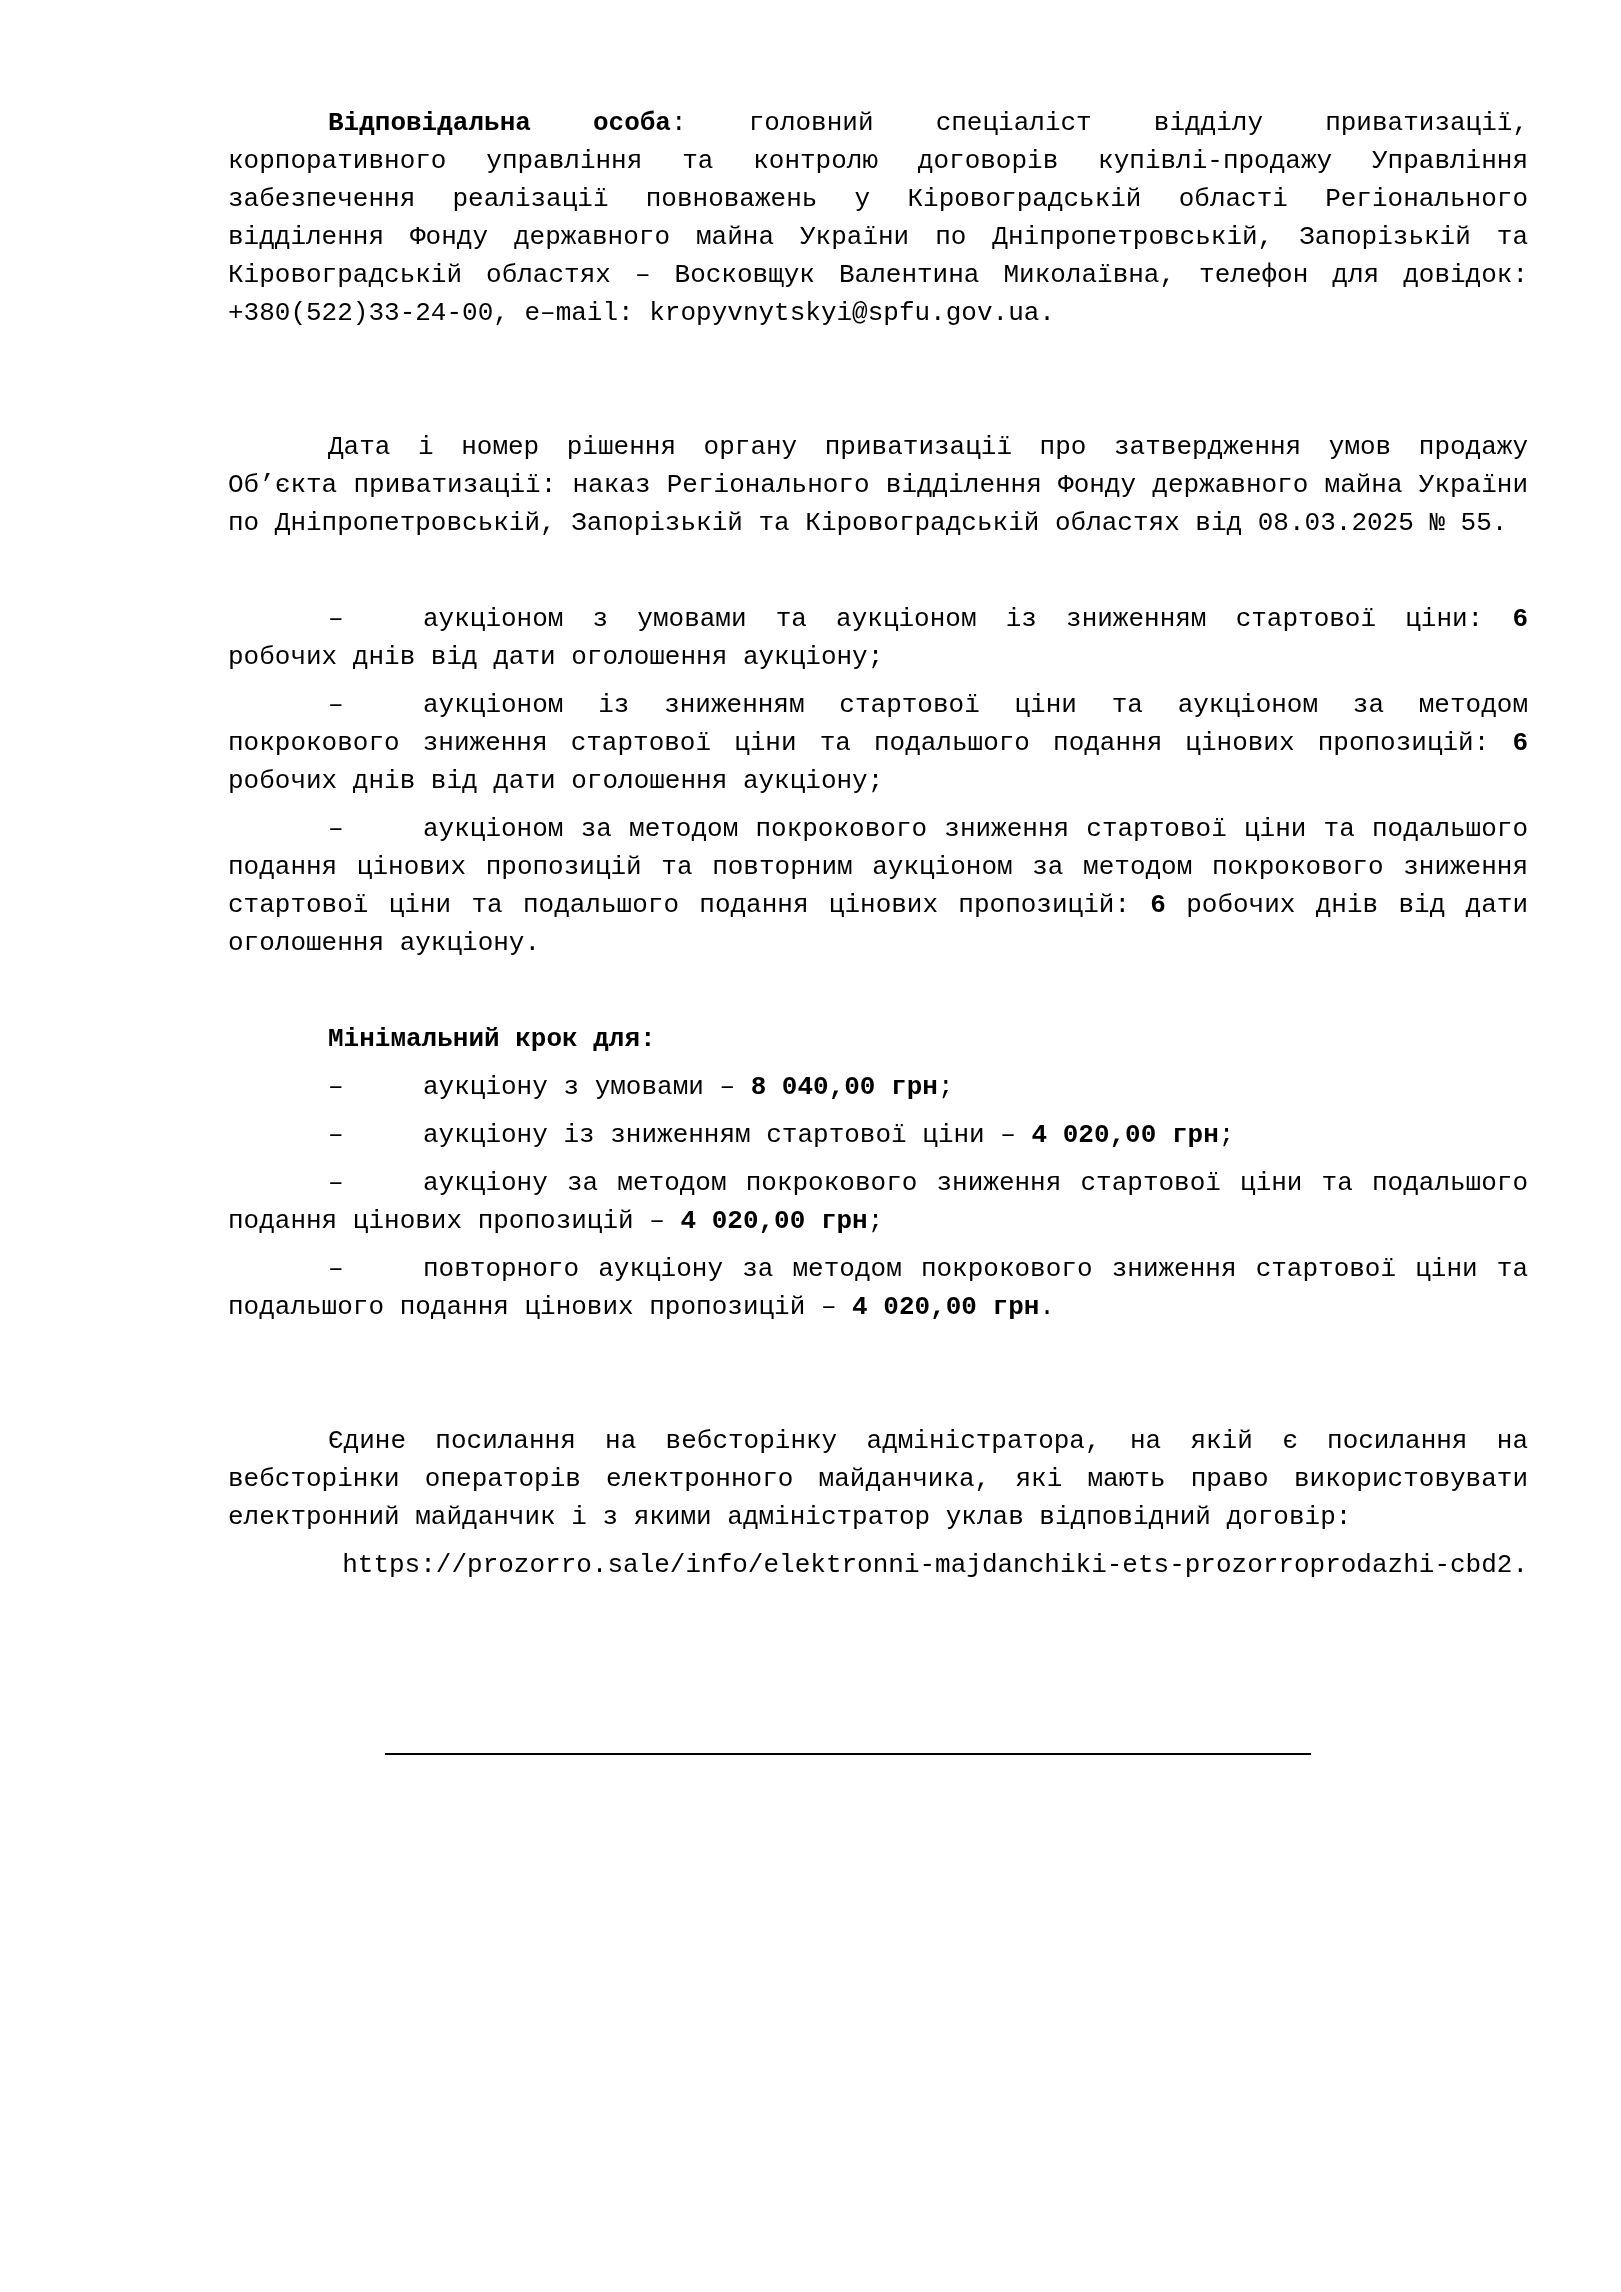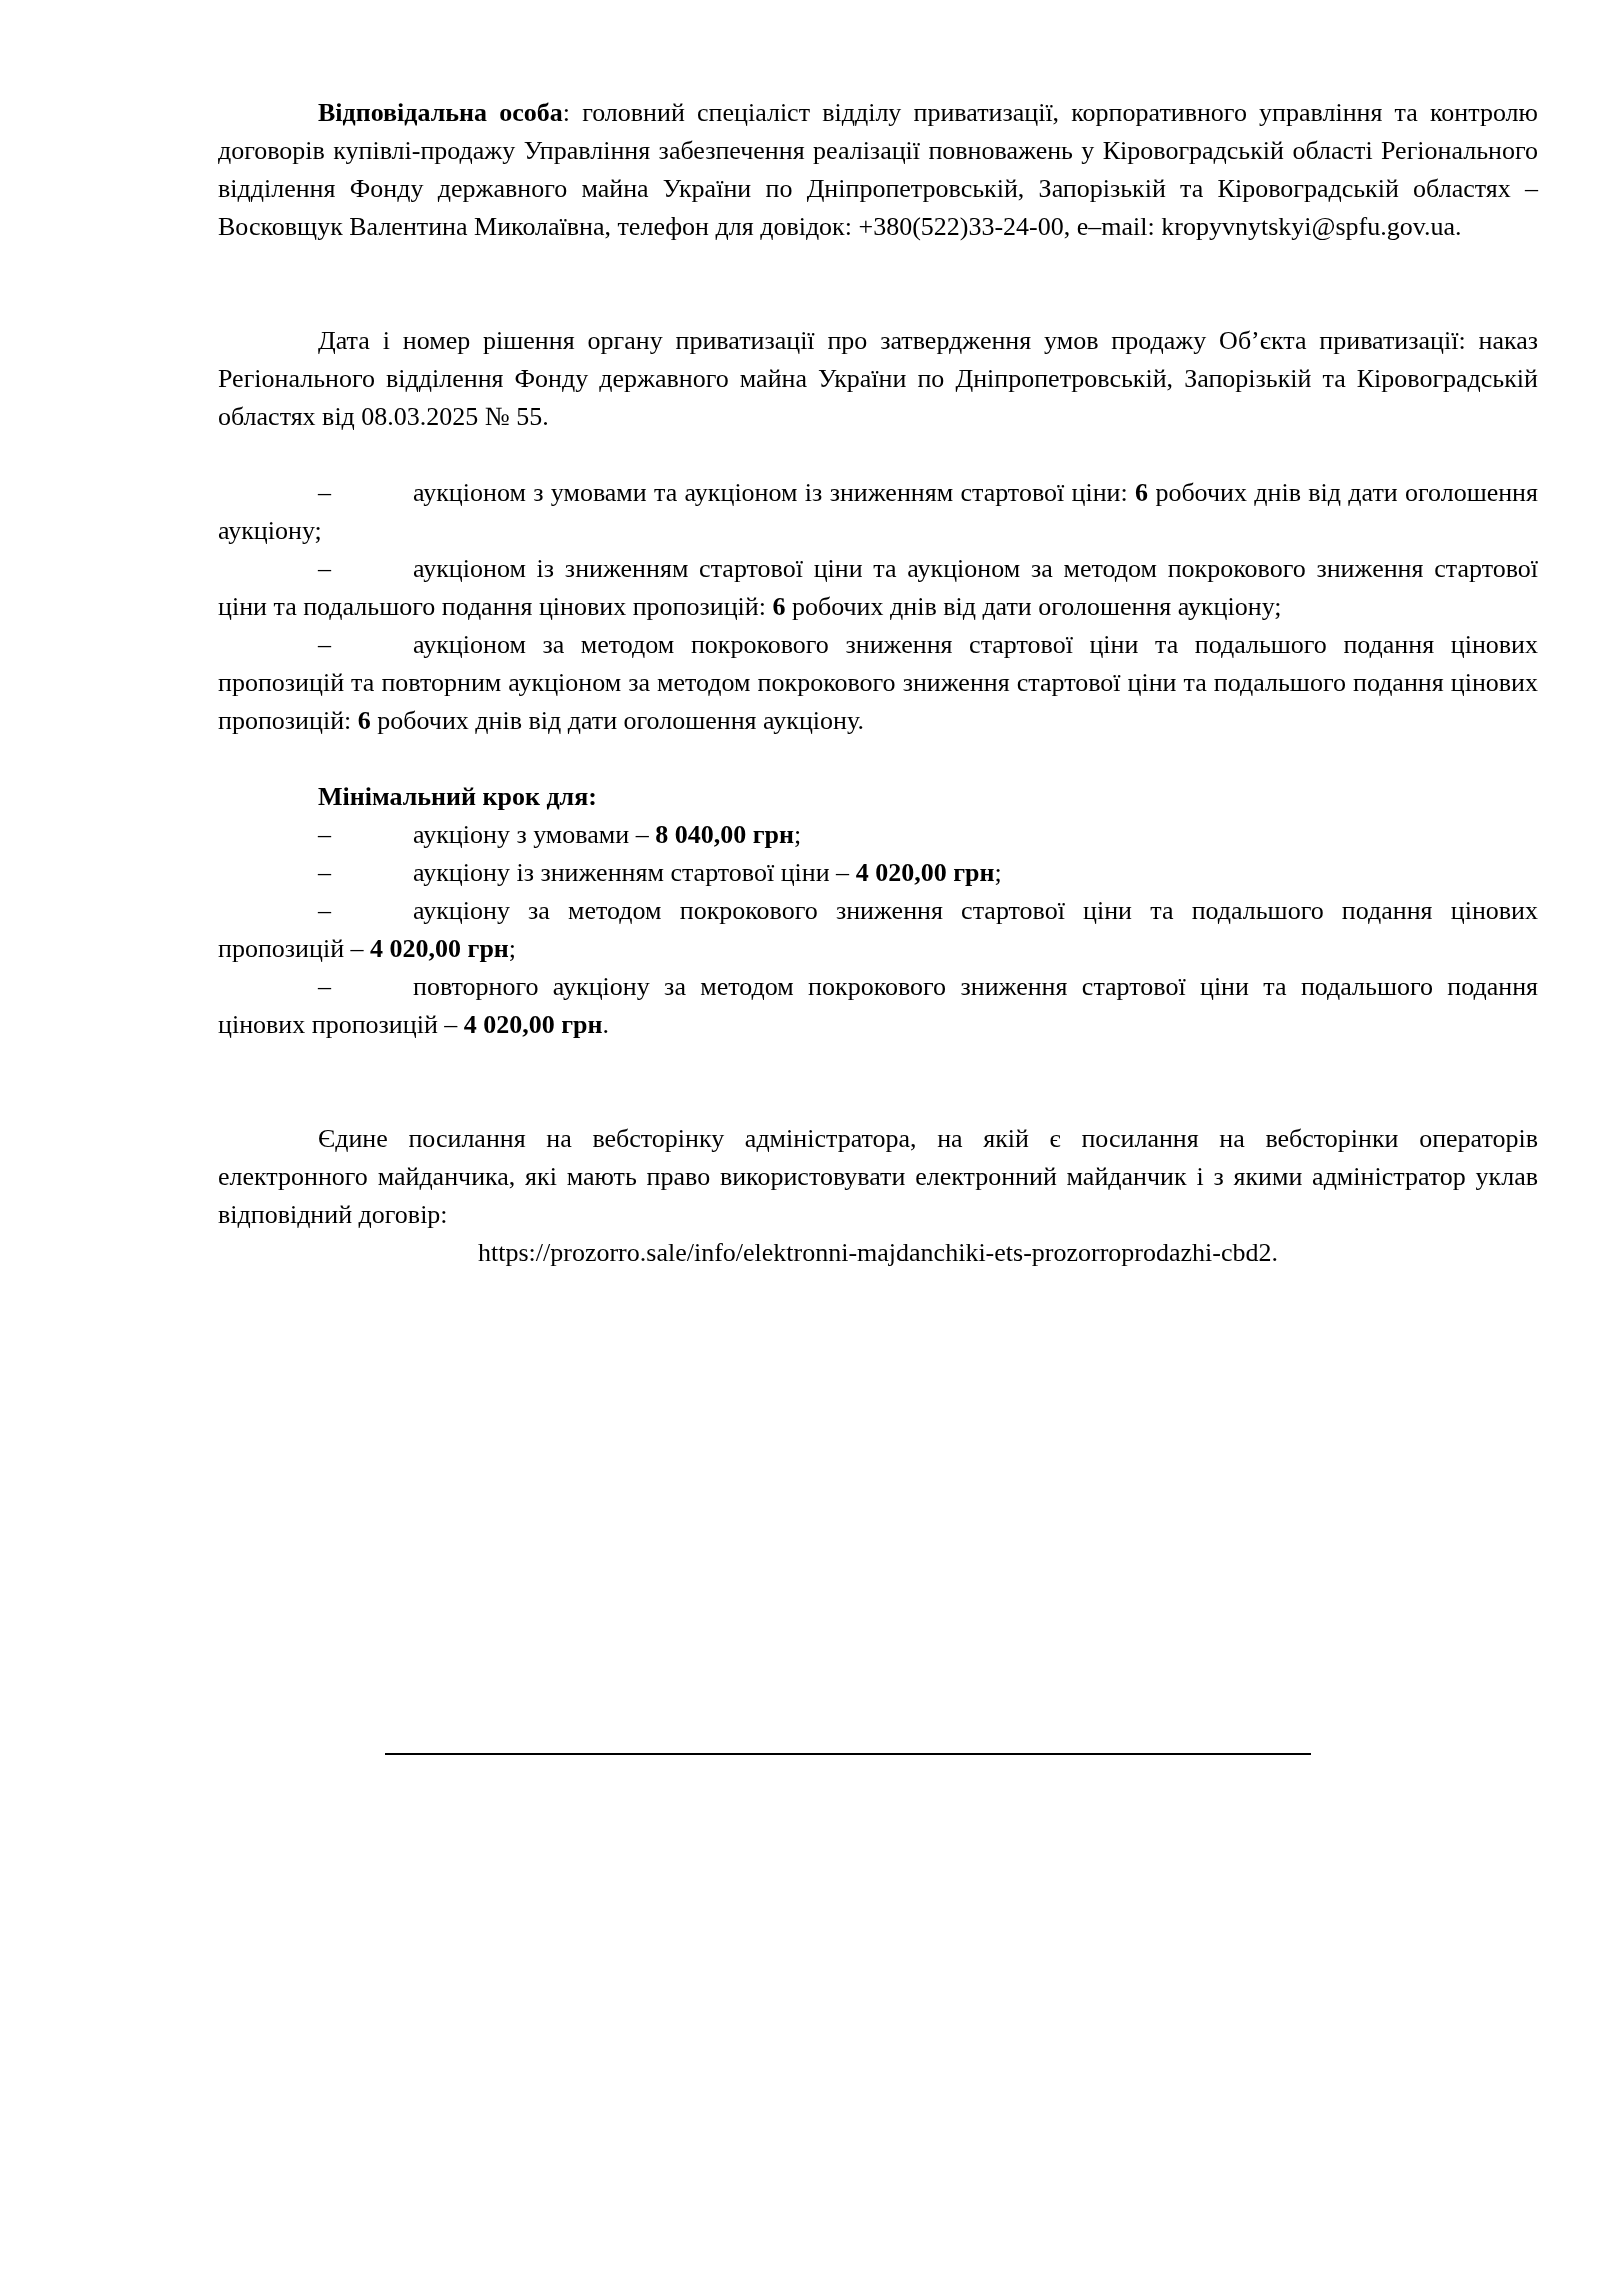--- a/index.html
+++ b/index.html
@@ -2,21 +2,21 @@
 <html><head>
 <meta charset="utf-8">
 <style>
   html, body { margin: 0; padding: 0; background: #ffffff; }
   body { width: 1621px; height: 2293px; position: relative; overflow: hidden; }
   .page {
     position: absolute; left: 218px; top: 94px; width: 1320px;
     font-family: "Liberation Serif", "DejaVu Serif", serif;
     font-size: 26px; line-height: 38px; color: #000;
   }
-  p { margin: 0; text-align: justify; }
+  p { margin: 10px; text-align: justify; font-family: Liberation Mono, monospace; }
   .indent { text-indent: 100px; }
   .gap { height: 38px; }
   b { font-weight: bold; }
   .heading { padding-left: 100px; font-weight: bold; }
   .heading .num { display: inline-block; width: 47px; }
   .li { position: relative; padding-left: 0; text-indent: 195px; text-align: justify; }
   .li .dash { position: absolute; left: 100px; top: 0; text-indent: 0; }
   .sep {
     position: absolute; left: 385px; top: 1753px; width: 926px; height: 0;
     border-top: 2px solid #000;
@@ -52,18 +52,18 @@
   <p class="li"><span class="dash">–</span><span>аукціону із зниженням стартової ціни – </span><b>4 020,00 грн</b><span>;</span></p>
   <p class="li"><span class="dash">–</span><span>аукціону за методом покрокового зниження стартової ціни та подальшого подання цінових пропозицій – </span><b>4 020,00 грн</b><span>;</span></p>
   <p class="li"><span class="dash">–</span><span>повторного аукціону за методом покрокового зниження стартової ціни та подальшого подання цінових пропозицій – </span><b>4 020,00 грн</b><span>.</span></p>
 
   <div class="gap"></div>
 
 
   <div class="gap"></div>
 
   <p class="indent">Єдине посилання на вебсторінку адміністратора, на якій є посилання на вебсторінки операторів електронного майданчика, які мають право використовувати електронний майданчик і з якими адміністратор уклав відповідний договір:</p>
-  <p class="link" style="text-align:center">https://prozorro.sale/info/elektronni-majdanchiki-ets-prozorroprodazhi-cbd2.</p>
+  <p class="link" style="text-align:right">https://prozorro.sale/info/elektronni-majdanchiki-ets-prozorroprodazhi-cbd2.</p>
 
 </div>
 
 <div class="sep"></div>
 
 
 </body></html>

